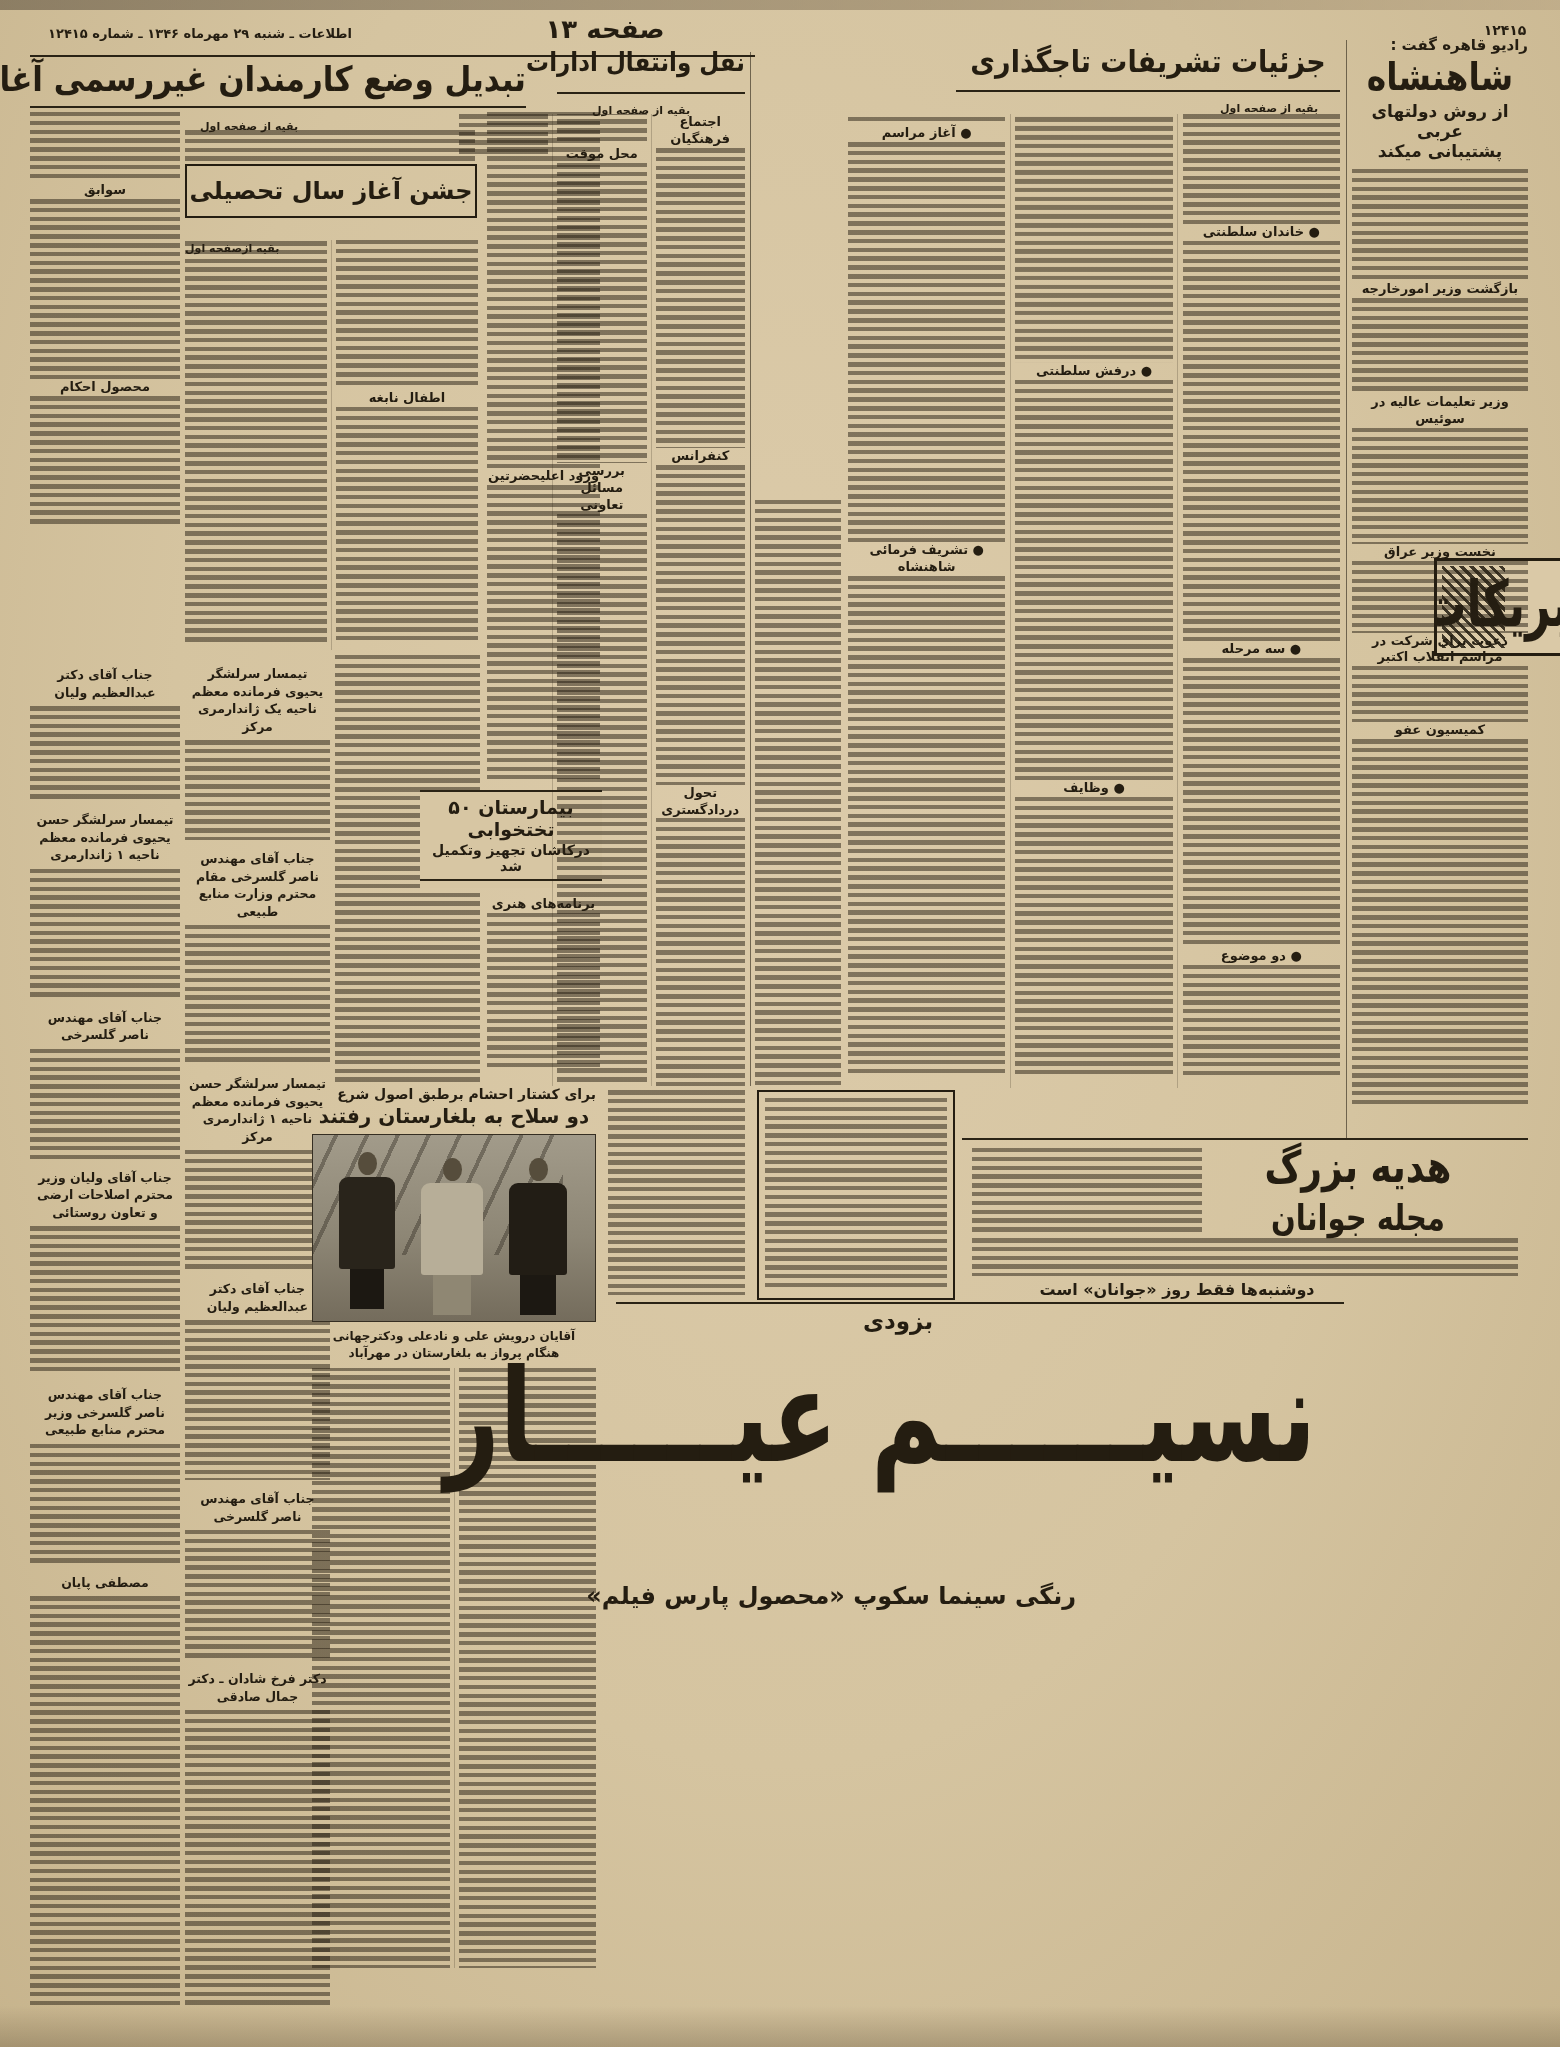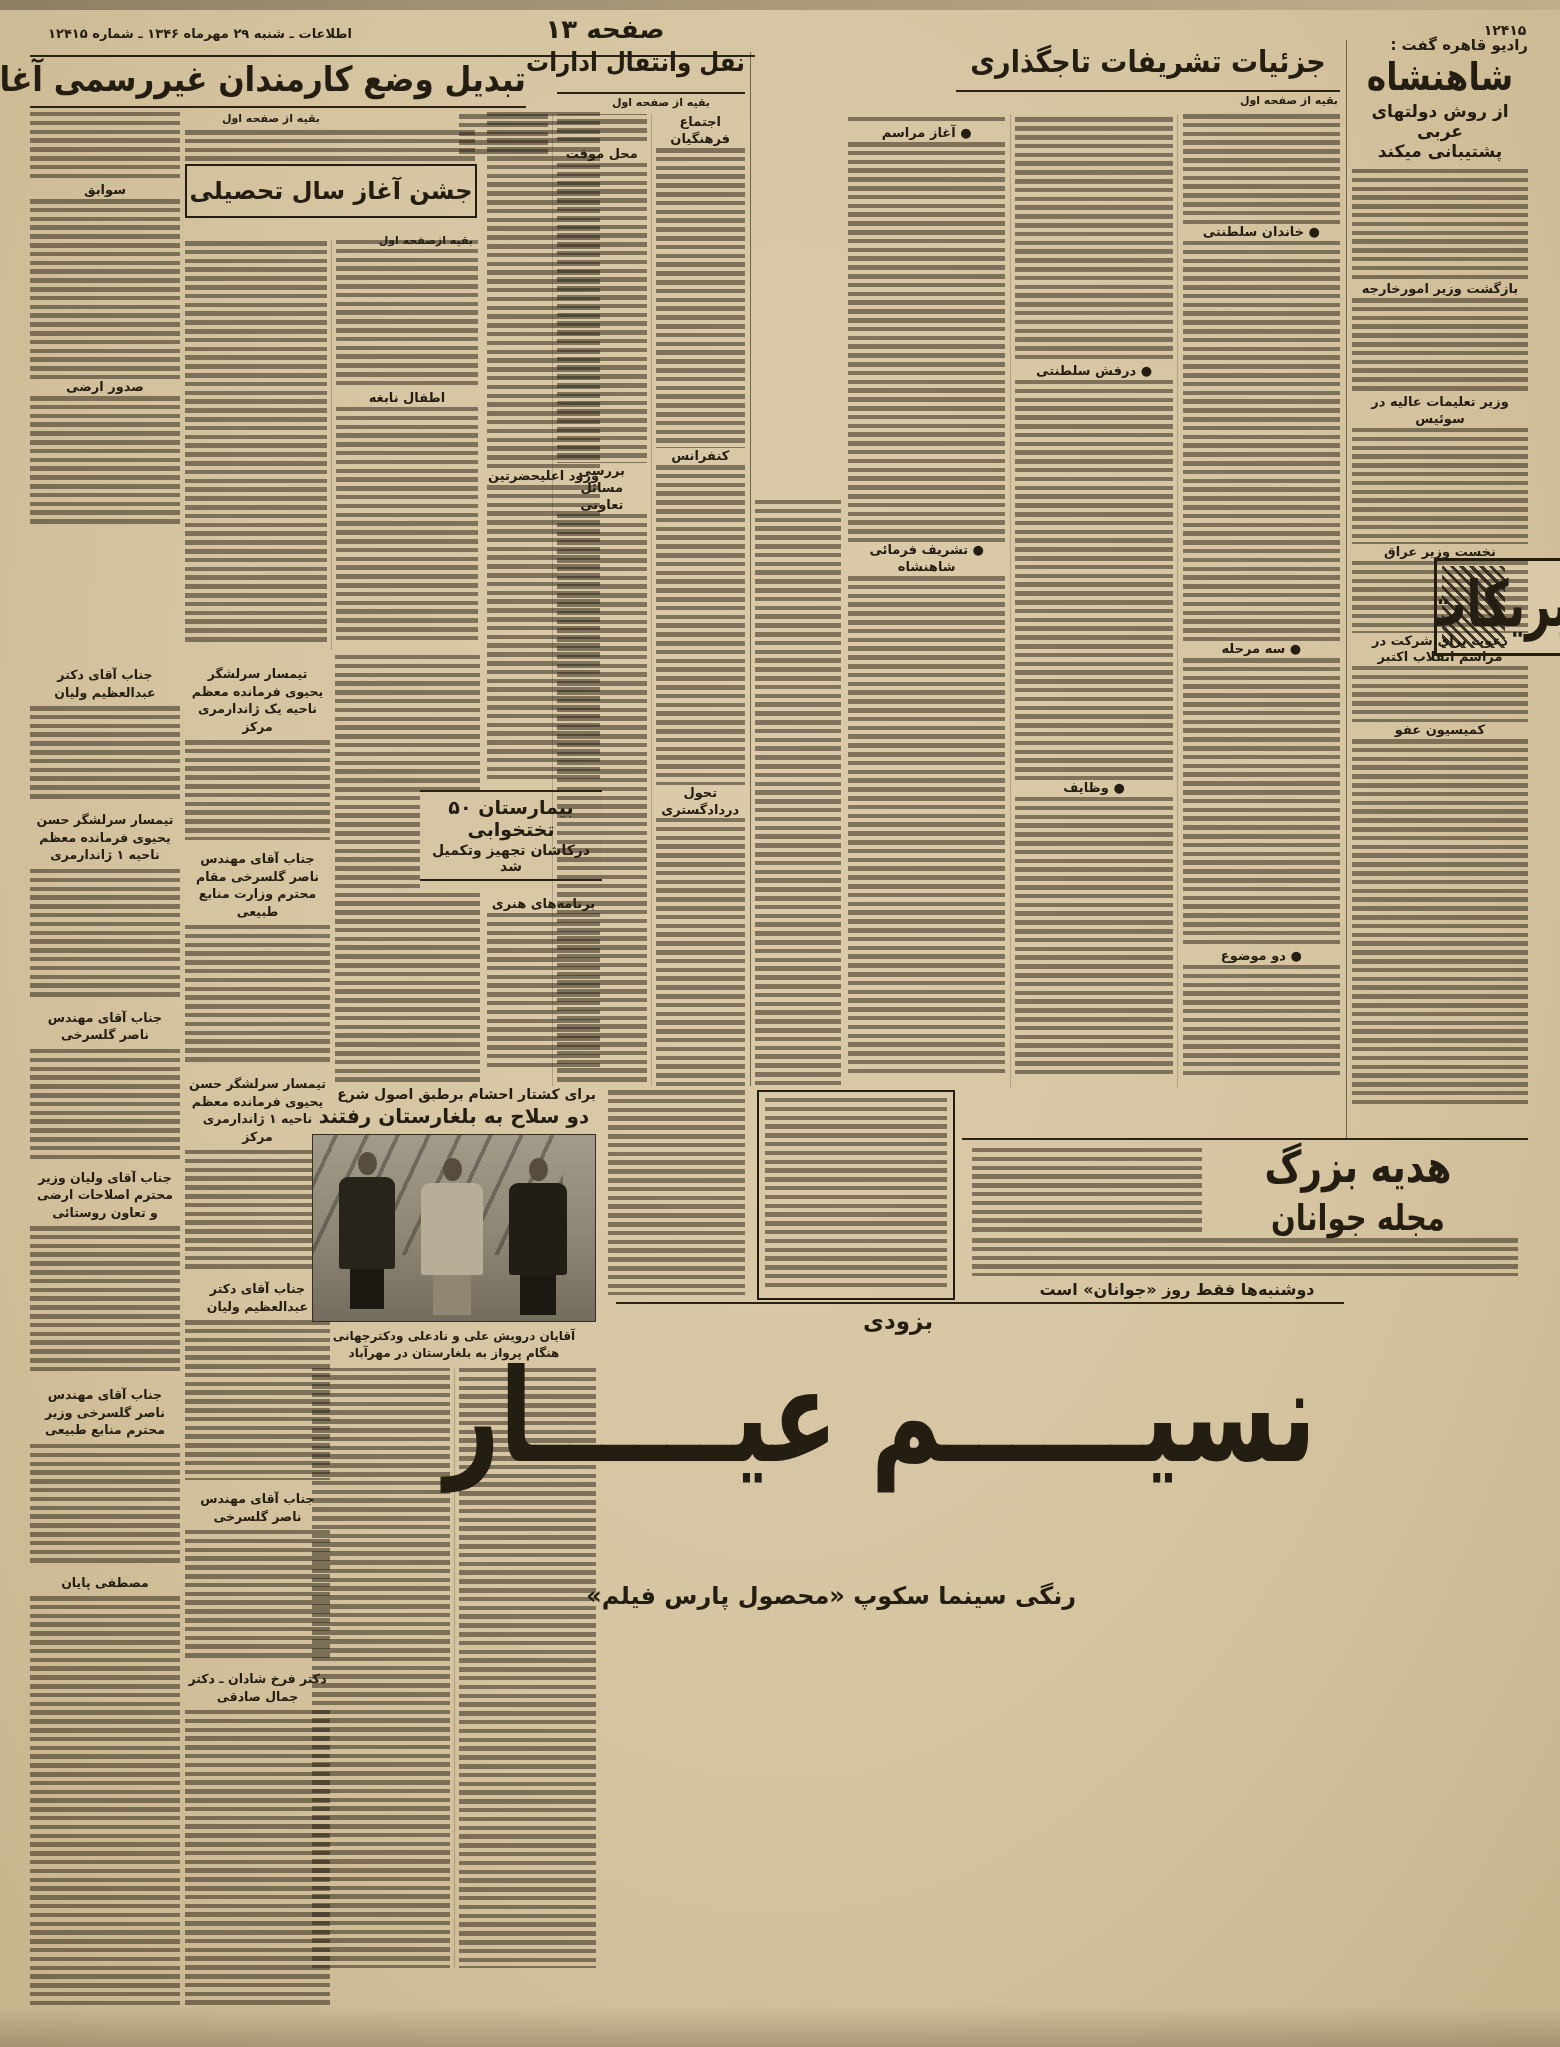--- a/index.html
+++ b/index.html
@@ -7,21 +7,21 @@
     position:relative;width:1560px;height:2047px;margin:0 auto;
     background:radial-gradient(ellipse at 50% 38%, #dccbaa 0%, #d5c4a0 55%, #c7b48d 100%);
     font-family:"DejaVu Sans",sans-serif;color:#241d11;overflow:hidden;direction:rtl;
   }
   .abs{position:absolute;}
   .h-rule{background:#2a2315;height:2px;}
   .v-rule{background:rgba(42,35,21,.6);width:1px;}
   .sim{background-image:repeating-linear-gradient(180deg, rgba(38,30,18,.5) 0 4.5px, rgba(38,30,18,0) 4.5px 8.8px);}
   .blk{width:100%;}
   .headline{font-weight:bold;text-align:center;line-height:1.02;transform:scaleY(1.12);transform-origin:top center;white-space:nowrap;}
-  .note{font-size:11px;font-weight:bold;text-align:right;}
+  .note{font-size:11px;font-weight:bold;text-align:left;margin-top:8px;}
   .subhead{font-weight:bold;font-size:13px;text-align:center;line-height:1.3;break-inside:avoid;}
   .cols2{column-count:2;column-gap:9px;column-rule:1px solid rgba(40,32,20,.22);}
   .cols3{column-count:3;column-gap:10px;column-rule:1px solid rgba(40,32,20,.22);}
   .entry-name{font-weight:bold;font-size:12.5px;text-align:center;line-height:1.4;margin:10px 2px 5px;}
   .masthead-info{font-size:13px;font-weight:bold;text-align:center;}
   .kicker{font-weight:bold;}
   
   .tab-box{border:3px solid #241d11;position:relative;background:#dac9a7;overflow:hidden;}
   .tab-box .hatch{position:absolute;right:55%;left:5px;top:5px;bottom:5px;
     background:repeating-linear-gradient(45deg,rgba(36,29,17,.85) 0 3px, rgba(36,29,17,0) 3px 7px);}
@@ -58,21 +58,21 @@
   <div class="abs h-rule" style="left:30px;top:55px;width:725px"></div>
 
   <div class="abs headline" style="left:30px;top:62px;width:496px;font-size:31px">تبدیل وضع کارمندان غیررسمی آغاز شد</div>
   <div class="abs h-rule" style="left:30px;top:106px;width:496px"></div>
   <div class="abs note" style="left:200px;top:112px;width:120px">بقیه از صفحه اول</div>
 
   <div class="abs" style="left:30px;top:112px;width:150px;height:442px">
     <div class="sim blk" style="height:70px"></div>
     <div class="subhead">سوابق</div>
     <div class="sim blk" style="height:180px"></div>
-    <div class="subhead">صدور ارضی</div>
+    <div class="subhead">محصول احکام</div>
     <div class="sim blk" style="height:132px"></div>
   </div>
 
   <div class="abs sim" style="left:185px;top:130px;width:290px;height:32px"></div>
 
   <div class="abs" style="left:185px;top:164px;width:288px;height:50px;border:2px solid #241d11;display:flex;align-items:center;justify-content:center">
     <span style="font-size:24px;font-weight:bold">جشن آغاز سال تحصیلی</span>
   </div>
   <div class="abs note" style="left:185px;top:234px;width:288px">بقیه ازصفحه اول</div>
   <div class="abs cols2" style="left:185px;top:240px;width:293px;height:410px">

